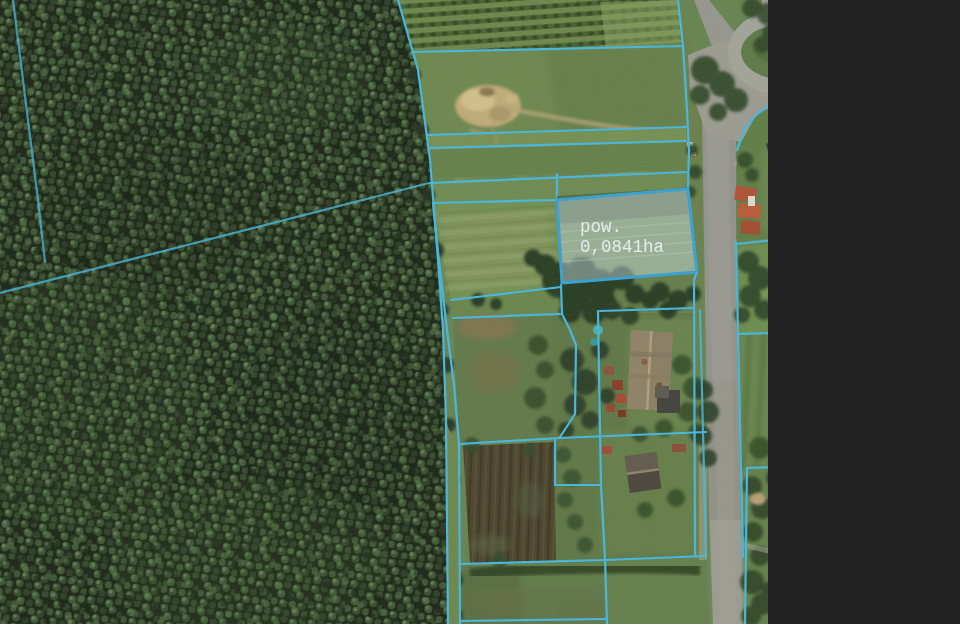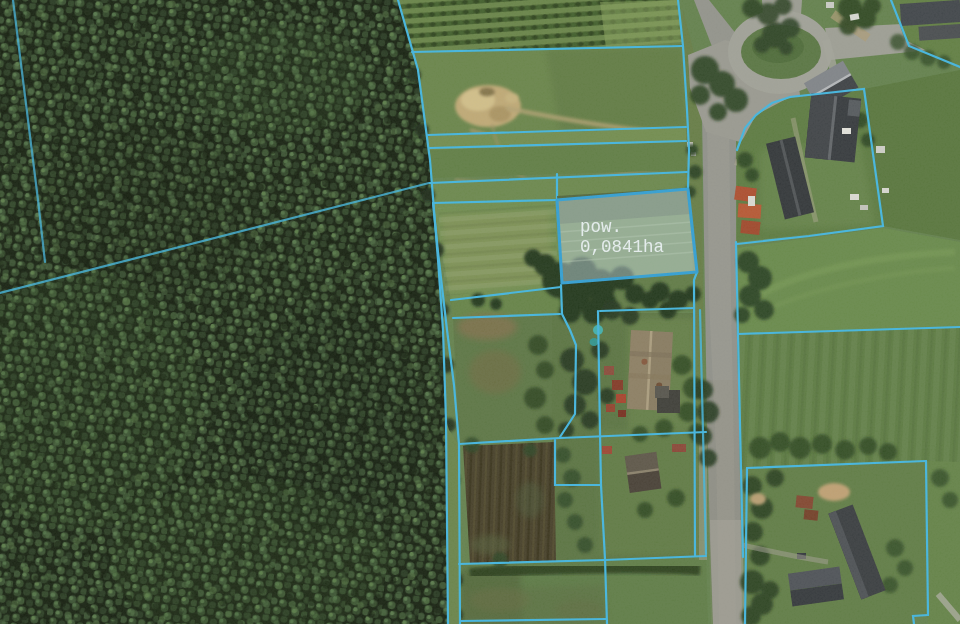--- a/index.html
+++ b/index.html
@@ -1,16 +1,16 @@
 <!DOCTYPE html>
 <html><head>
 <meta charset="utf-8">
 <style>
 html,body{margin:0;padding:0;background:#222;}
-#map{width:960px;height:624px;overflow:hidden;position:relative;font-family:"Liberation Mono",monospace;}
+#map{width:768px;height:624px;overflow:hidden;position:relative;font-family:"Liberation Mono",monospace;}
 </style>
 </head>
 <body>
 <div id="map">
 <svg width="960" height="624" viewBox="0 0 960 624" xmlns="http://www.w3.org/2000/svg">
 <defs>
 <pattern id="forest" width="28" height="26" patternUnits="userSpaceOnUse" patternTransform="rotate(6) scale(1.32)">
   <rect width="28" height="26" fill="#131e0c"></rect>
   <circle cx="4" cy="3" r="3" fill="#2e4425"></circle>
           <circle cx="3" cy="2" r="1.6" fill="#4b6c40"></circle>

